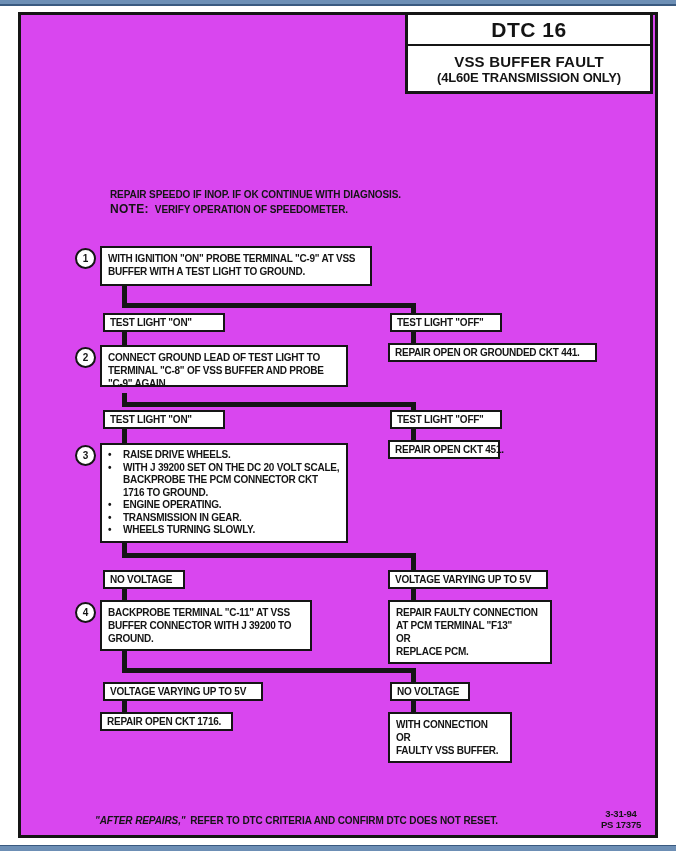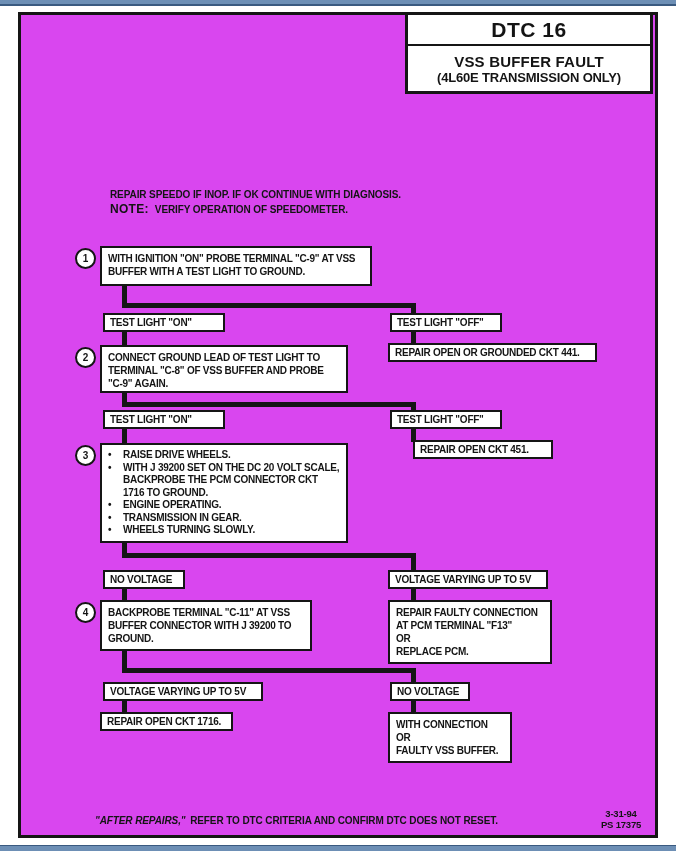--- a/index.html
+++ b/index.html
@@ -92,29 +92,29 @@
     <div class="box" style="left:79px;top:231px;width:272px;height:40px;">
       <div class="ln">WITH IGNITION "ON" PROBE TERMINAL "C-9" AT VSS</div>
       <div class="ln">BUFFER WITH A TEST LIGHT TO GROUND.</div>
     </div>
 
     <div class="outcome" style="left:82px;top:298px;width:122px;">TEST LIGHT "ON"</div>
     <div class="outcome" style="left:369px;top:298px;width:112px;">TEST LIGHT "OFF"</div>
     <div class="outcome" style="left:367px;top:328px;width:209px;">REPAIR OPEN OR GROUNDED CKT 441.</div>
 
     <div class="circle" style="left:54px;top:332px;">2</div>
-    <div class="box" style="left:79px;top:330px;width:248px;height:48px;">
+    <div class="box" style="left:79px;top:330px;width:248px;height:42px;">
       <div class="ln">CONNECT GROUND LEAD OF TEST LIGHT TO</div>
       <div class="ln">TERMINAL "C-8" OF VSS BUFFER AND PROBE</div>
       <div class="ln">"C-9" AGAIN.</div>
     </div>
 
     <div class="outcome" style="left:82px;top:395px;width:122px;">TEST LIGHT "ON"</div>
     <div class="outcome" style="left:369px;top:395px;width:112px;">TEST LIGHT "OFF"</div>
-    <div class="outcome" style="left:367px;top:425px;width:140px;margin-left:25px;">REPAIR OPEN CKT 451.</div>
+    <div class="outcome" style="left:367px;top:425px;width:112px;">REPAIR OPEN CKT 451.</div>
 
     <div class="circle" style="left:54px;top:430px;">3</div>
     <div class="box" style="left:79px;top:428px;width:248px;min-height:94px;line-height:12.5px;">
       <div class="bullet-row">
           <span class="dot">•</span>
           <span>RAISE DRIVE WHEELS.</span>
         </div>
       <div class="bullet-row">
           <span class="dot">•</span>
           <span>WITH J 39200 SET ON THE DC 20 VOLT SCALE, BACKPROBE THE PCM CONNECTOR CKT 1716 TO GROUND.</span>

